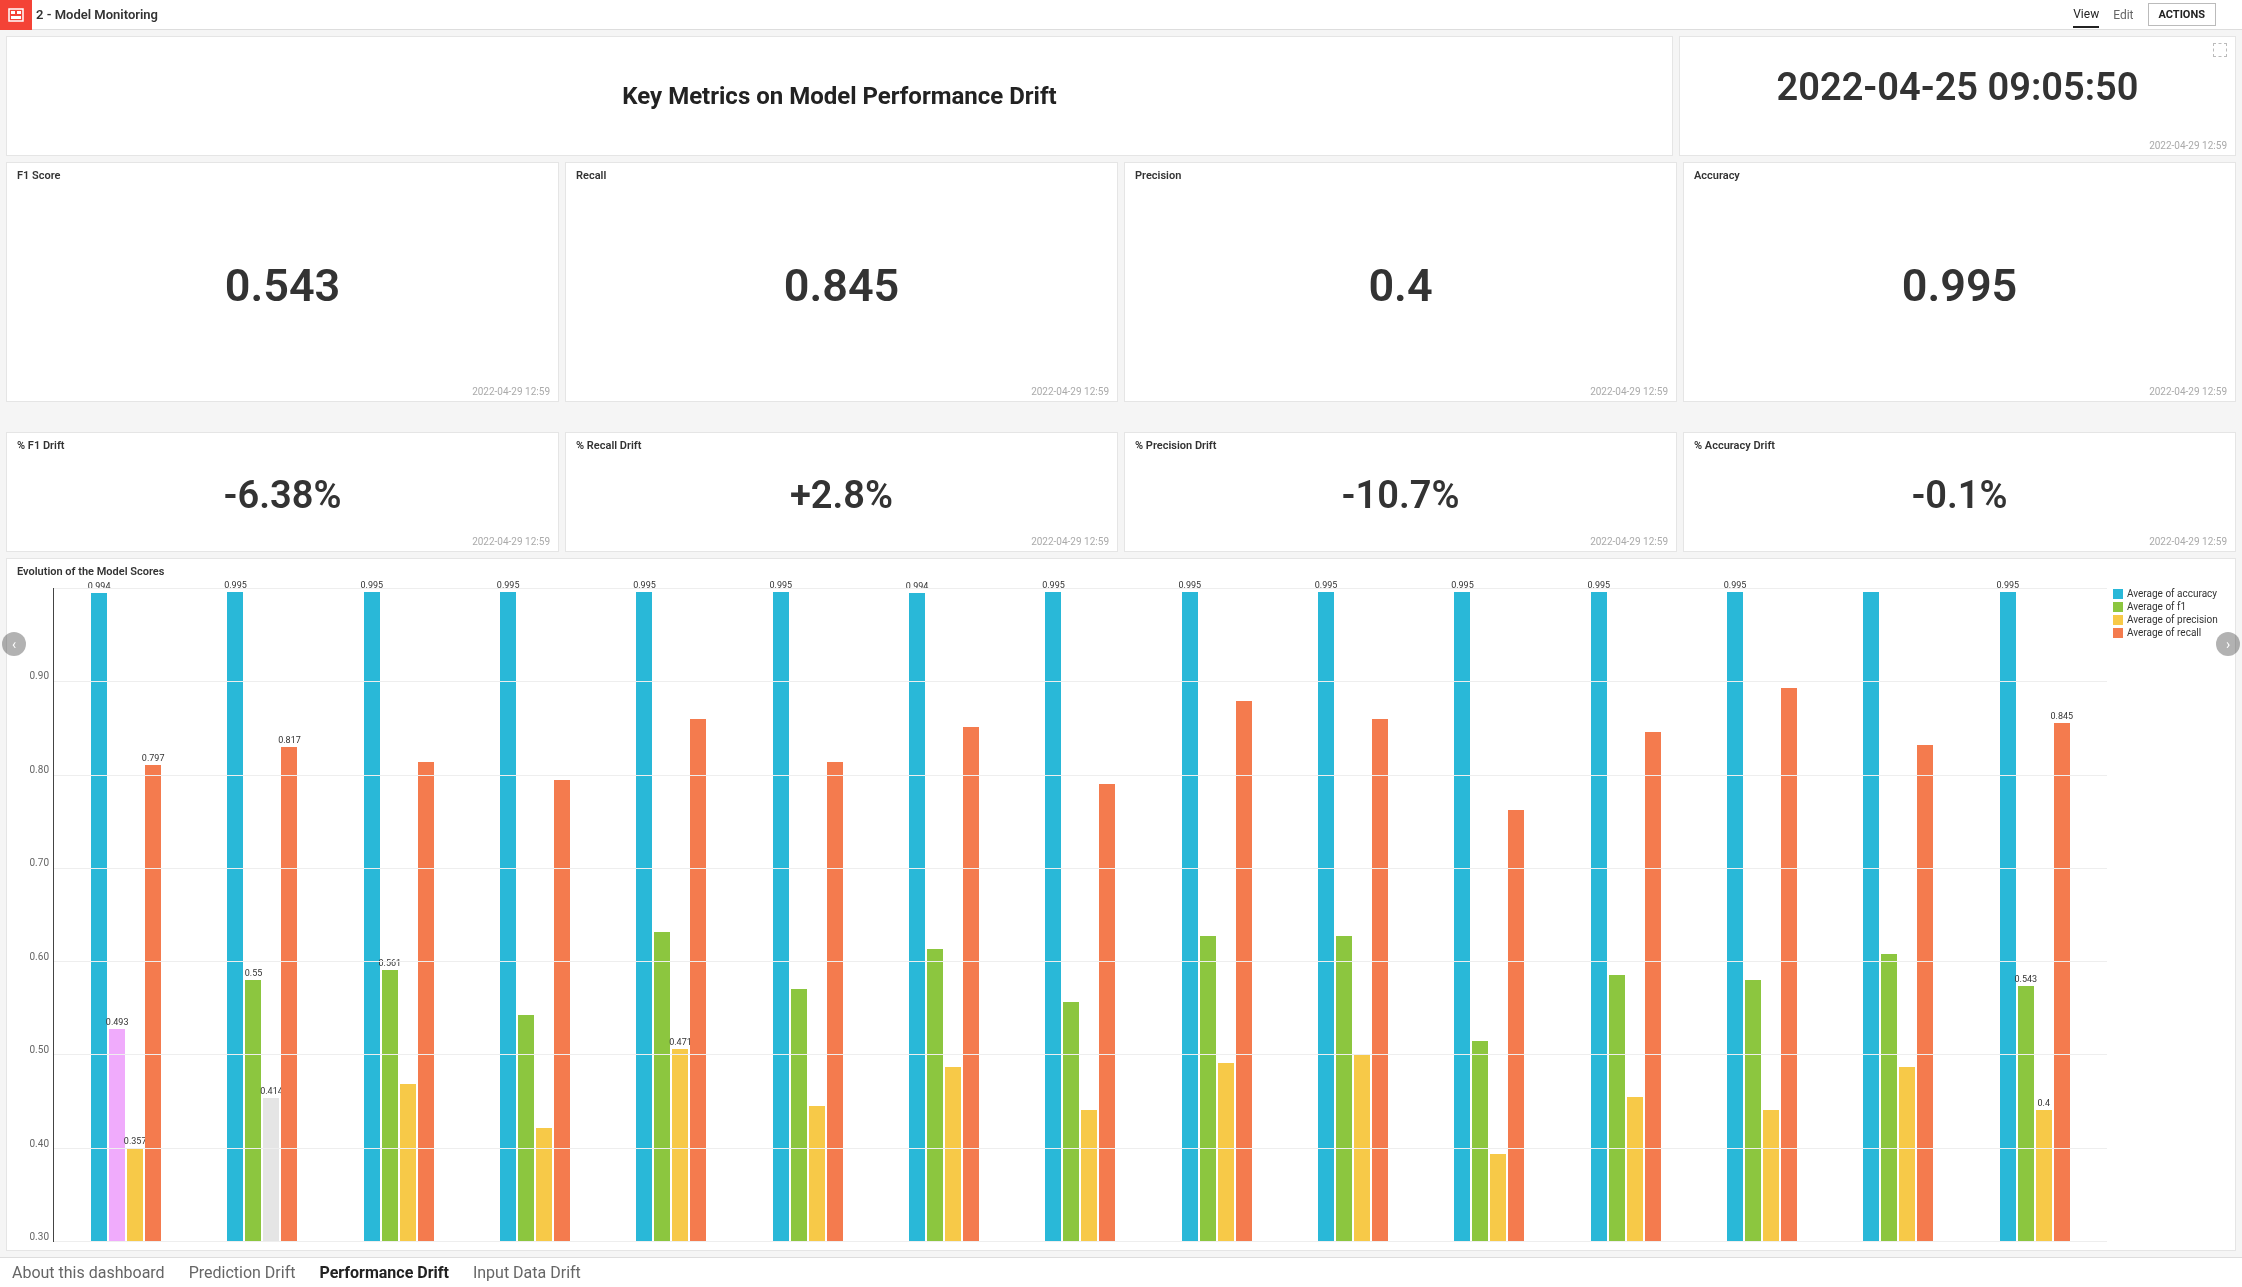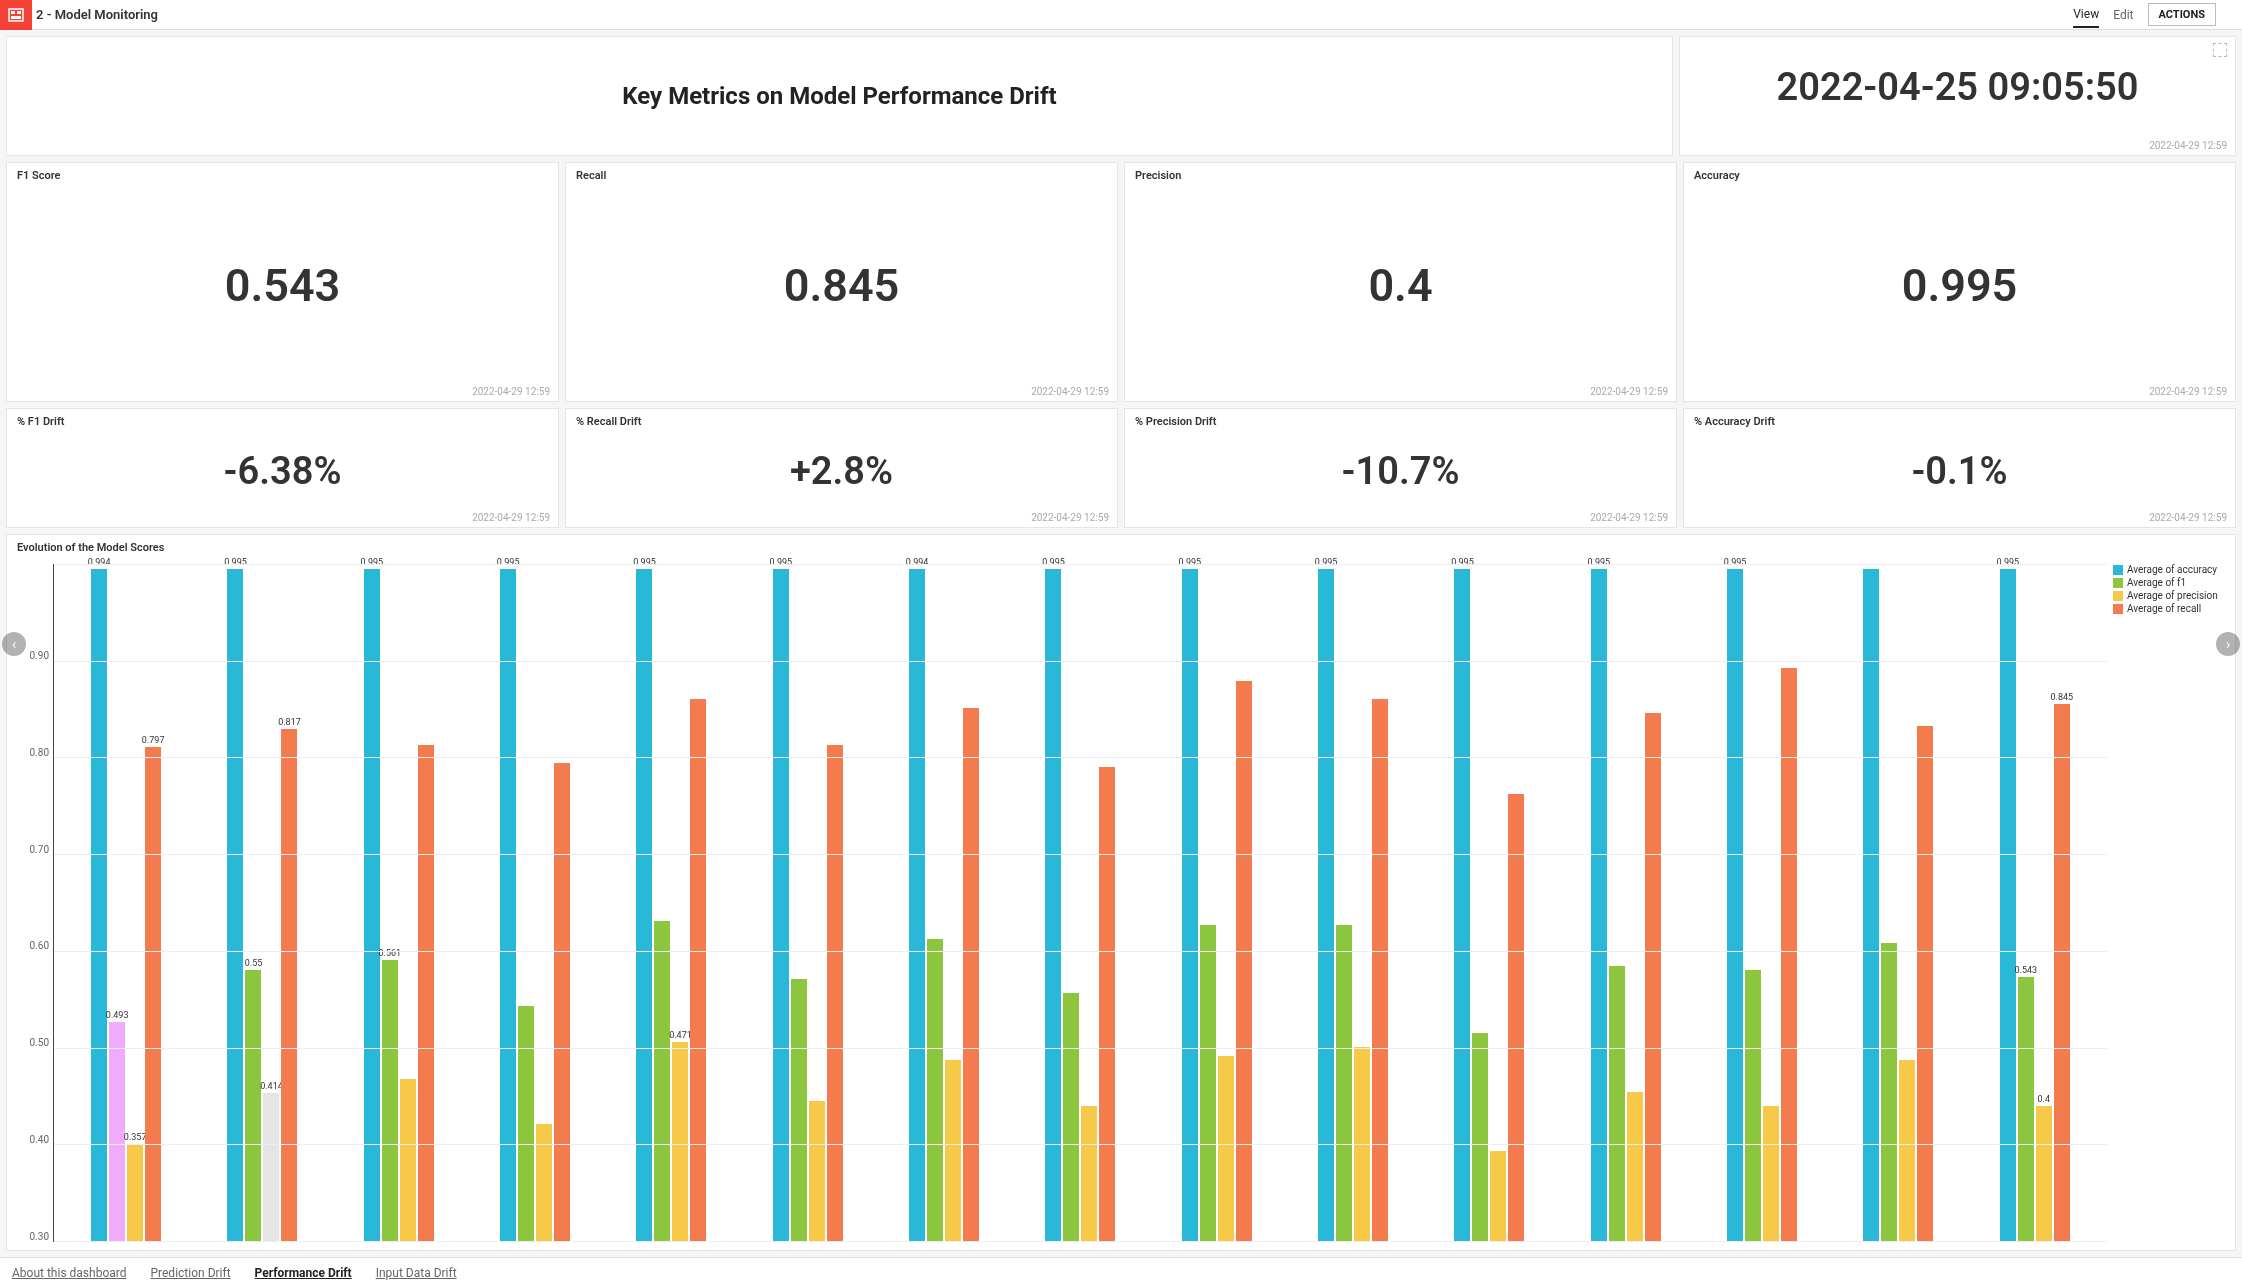--- a/index.html
+++ b/index.html
@@ -107,21 +107,21 @@
 }
 .hero-text {
   font-size: 24px;
   font-weight: 700;
   color: #222;
 }
 .eval-date-tile .tile-value {
   font-size: 38px;
 }
 .row-metrics .tile { flex: 1; height: 240px; }
-.row-drift .tile { flex: 1; height: 120px; }
+.row-drift .tile { flex: 1; height: 120px; margin-top: 24px; }
 .row-drift .tile .tile-value { font-size: 38px; }
 .chart-tile {
   flex: 1;
   min-height: 280px;
 }
 .chart-area {
   flex: 1;
   display: flex;
   padding: 4px 8px 8px 8px;
   position: relative;
@@ -222,24 +222,23 @@
 .bottombar {
   height: 30px;
   background: #fff;
   border-top: 1px solid #ddd;
   display: flex;
   align-items: center;
   padding: 0 12px;
   gap: 24px;
 }
 .tab {
-  font-size: 12px;
+  font-size: 16px;
   color: #666;
   cursor: pointer;
-  text-decoration: underline;
 }
 .tab.active {
   font-weight: 700;
   color: #222;
 }
 </style>
 </head>
 <body>
 
 <div class="topbar">

